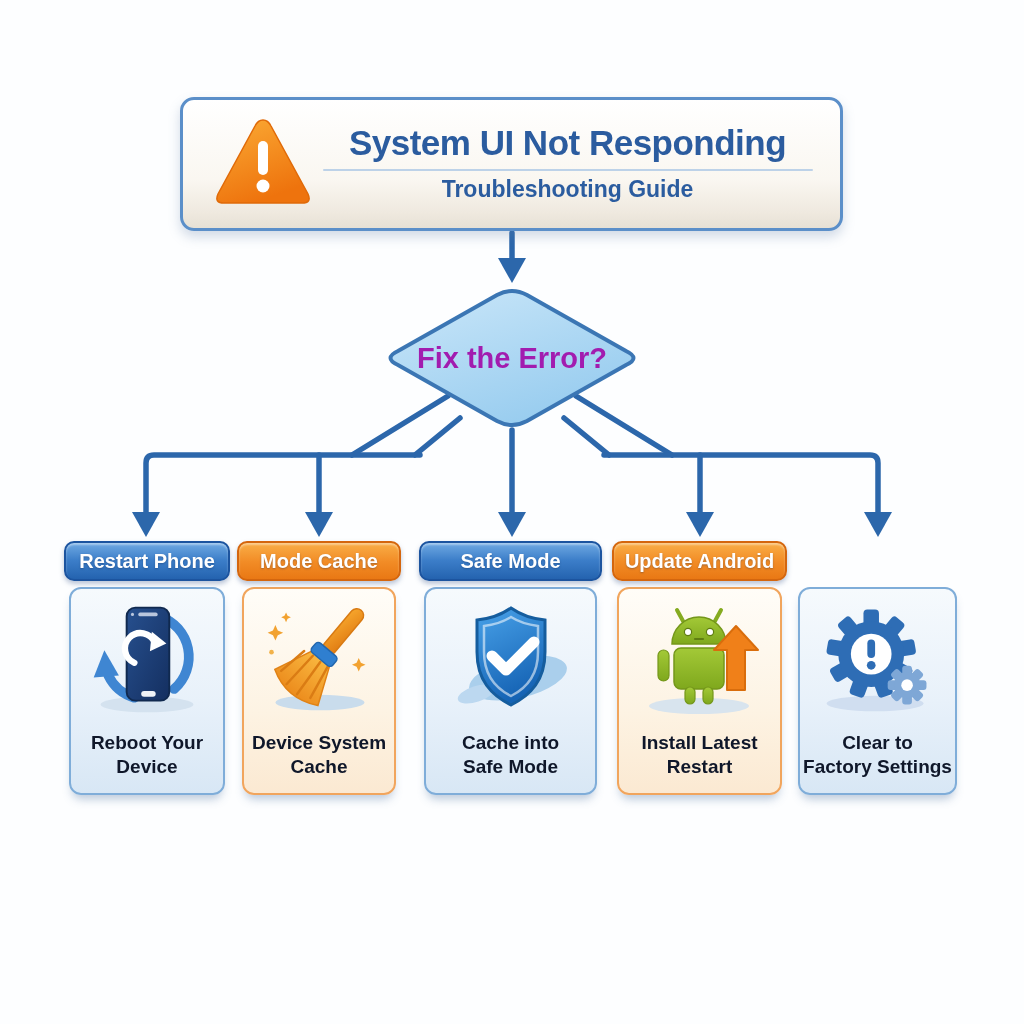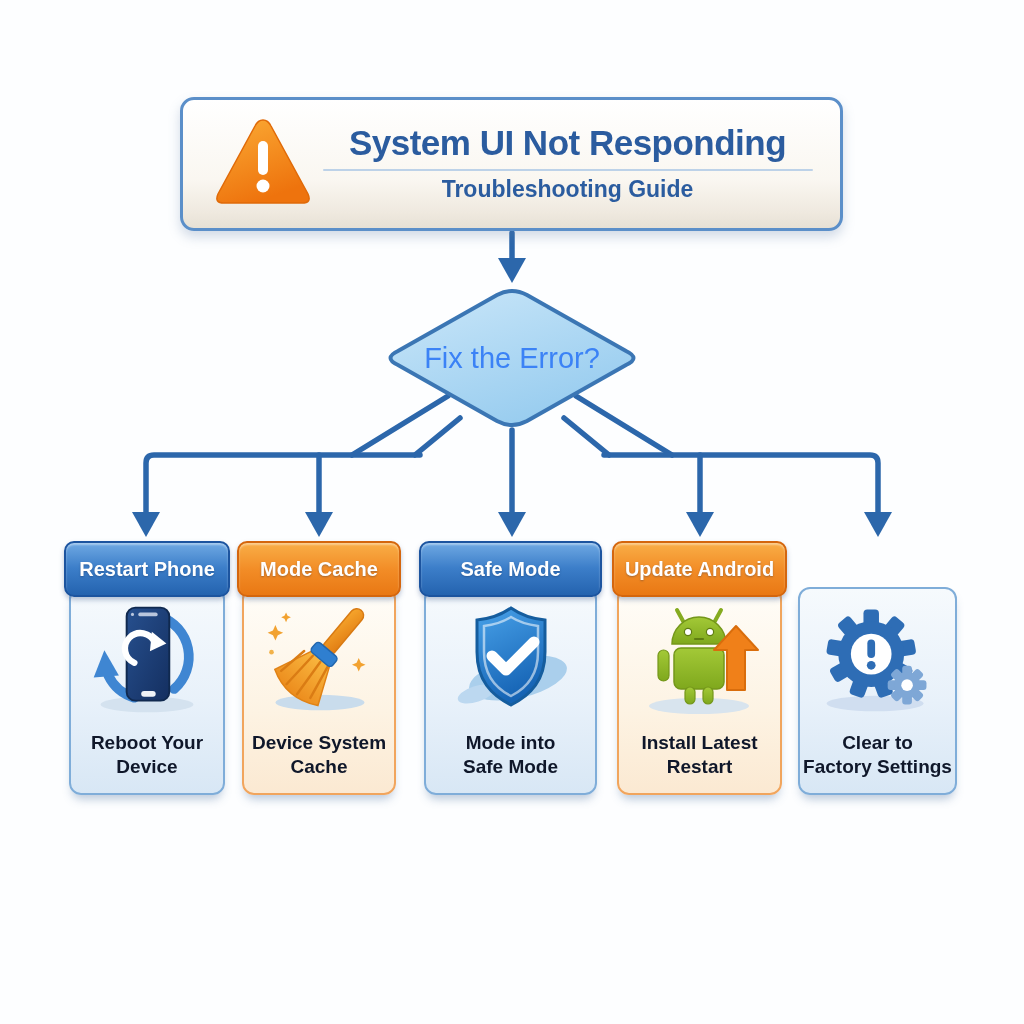--- a/index.html
+++ b/index.html
@@ -17,35 +17,35 @@
   }
   .warn-wrap{margin-left:28px;flex:0 0 auto;}
   .header-text{flex:1;display:flex;flex-direction:column;align-items:center;margin-right:20px;}
   .header-title{font-size:35px;font-weight:bold;color:#2b5c9f;letter-spacing:-.5px;line-height:1.05;}
   .header-divider{width:490px;height:2px;background:#bdd2e8;margin:7px 0 5px 0;border-radius:1px;}
   .header-subtitle{font-size:23px;font-weight:600;color:#2b5c9f;}
   
   .diamond-label{
     position:absolute;left:384px;top:286px;width:256px;height:144px;
     display:flex;align-items:center;justify-content:center;
-    font-size:29px;font-weight:normal;color:#3b82f6;
+    font-size:29px;font-weight:bold;color:#a21caf;
   }
   
   .overlay{position:absolute;left:0;top:0;pointer-events:none;}
   
   .card{position:absolute;top:541px;height:254px;}
   .card-body{
     position:absolute;left:5px;right:5px;top:46px;bottom:0;
     border-radius:12px;box-sizing:border-box;border:2.5px solid;
     box-shadow:0 7px 10px -3px rgba(104,136,172,.45);
   }
   .card.blue  .card-body{background:linear-gradient(180deg,#f6fafd 0%,#e8f1fa 55%,#d8e7f5 100%);border-color:#7fadd9;}
   .card.orange .card-body{background:linear-gradient(180deg,#fffdf8 0%,#fdf3e3 60%,#fbe9d2 100%);border-color:#f1a55d;}
   .card-header{
-    position:absolute;left:0;right:0;top:0;height:56px;z-index:2;
+    position:absolute;left:0;right:0;top:0;height:40px;z-index:2;
     border-radius:10px;box-sizing:border-box;border:2px solid;
     display:flex;align-items:center;justify-content:center;
     font-size:20px;font-weight:bold;color:#ffffff;
     text-shadow:0 1px 2px rgba(20,40,80,.35);
     box-shadow:0 3px 5px rgba(60,90,140,.35), inset 0 2px 2px rgba(255,255,255,.4);
   }
   .card.blue  .card-header{background:linear-gradient(180deg,#6fa9e3 0%,#3c7ec9 48%,#2463af 100%);border-color:#1c549f;}
   .card.orange .card-header{background:linear-gradient(180deg,#f9ae47 0%,#f28c26 52%,#e97814 100%);border-color:#d4660e;}
   .card-icon{position:absolute;left:0;right:0;top:58px;height:118px;display:flex;align-items:center;justify-content:center;z-index:1;}
   .card-caption{
@@ -195,21 +195,21 @@
           </linearGradient>
         </defs>
         <ellipse cx="72" cy="76" rx="50" ry="20" fill="#aacfec" transform="rotate(-13 72 76)"></ellipse>
         <ellipse cx="30" cy="92" rx="19" ry="8" fill="#bcd8f0" transform="rotate(-18 30 92)"></ellipse>
         <path d="M 65 6 C 75 13 88 17 99 18 L 99 50 C 99 78 85 93 65 103 C 45 93 31 78 31 50 L 31 18 C 42 17 55 13 65 6 Z" fill="url(#shieldG)" stroke="#155d9e" stroke-width="3"></path>
         <path d="M 65 15 C 73 20 84 23 92 24 L 92 50 C 92 73 81 86 65 94 C 49 86 38 73 38 50 L 38 24 C 46 23 57 20 65 15 Z" fill="none" stroke="rgba(255,255,255,.55)" stroke-width="2.5"></path>
         <path d="M 46 54 L 60 68 L 88 40" stroke="#ffffff" stroke-width="11" fill="none" stroke-linecap="round" stroke-linejoin="round"></path>
       </svg>
     </div>
     <div class="card-caption">
-      <span class="line">Mode into</span>
+      <span class="line">Cache into</span>
       <span class="line bold">Safe Mode</span>
     </div>
   </div>
 
   <div class="card orange" style="left:612px;width:175px;">
     <div class="card-body"></div>
     <div class="card-header">Update Android</div>
     <div class="card-icon">
       <svg width="130" height="112" viewBox="0 0 130 112">
         <defs>

